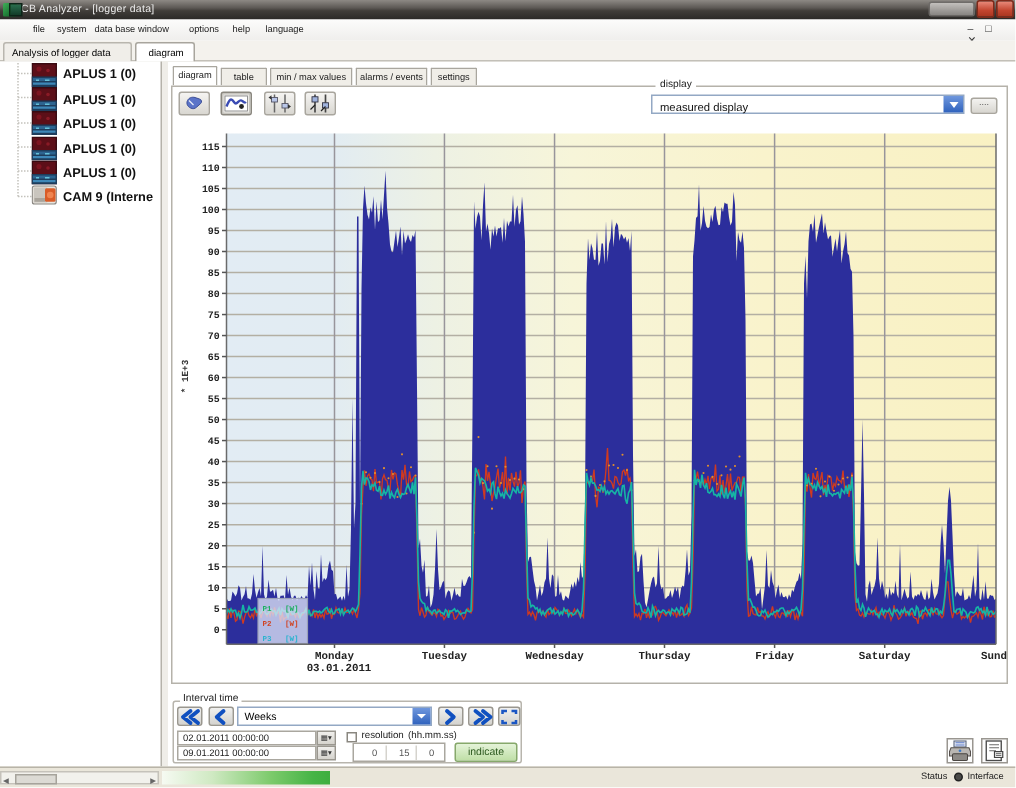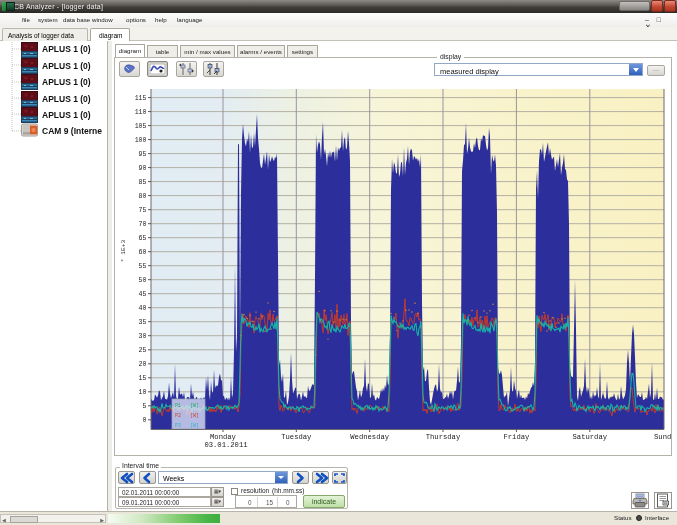--- a/index.html
+++ b/index.html
@@ -48,21 +48,21 @@
 .combo { left:434px; top:63px; width:209px; height:13px; background:#fff;
   border:1px solid #93a8c4; font-size:7.5px; color:#111; }
 .combo .txt { position:absolute; left:5px; top:2.5px; }
 .combo .arrow { position:absolute; right:0; top:0; width:13px; height:11px;
   background:linear-gradient(#6f97dd,#2f62bd); }
 .combo .arrow:after { content:""; position:absolute; left:3.5px; top:4px;
   border-left:3px solid transparent; border-right:3px solid transparent; border-top:4px solid #fff; }
 .dots3 { left:647px; top:65px; width:18px; height:11px;
   background:linear-gradient(#f3f2f0,#d8d6d0); border:1px solid #a9a69e; border-radius:2px;
   font-size:6px; color:#555; text-align:center; }
-.chartwrap { left:114px; top:58px; width:560px; height:399px; }
+.chartwrap { left:114px; top:58px; width:560px; height:399px;font-weight:bold; }
 .groupbox { left:115px; top:467px; width:233px; height:42px;
   border:1px solid #b8b5ad; border-radius:2px; }
 .gblabel { left:120px; top:462px; font-size:6.8px; color:#222; background:#fff; padding:0 2px; }
 .navbtn { position:absolute; width:17px; height:13px;
   background:linear-gradient(#f0f0ee,#d4d3cf); border:1px solid #9a978f; border-radius:2px;
   color:#1553c4; text-align:center; }
 .navbtn svg { display:block; margin:auto; }
 .wcombo { position:absolute; left:158px; top:471px; width:130px; height:13px; background:#fff;
   border:1px solid #93a8c4; font-size:7px; }
 .wcombo .arrow { position:absolute; right:0; top:0; width:12px; height:11px;

